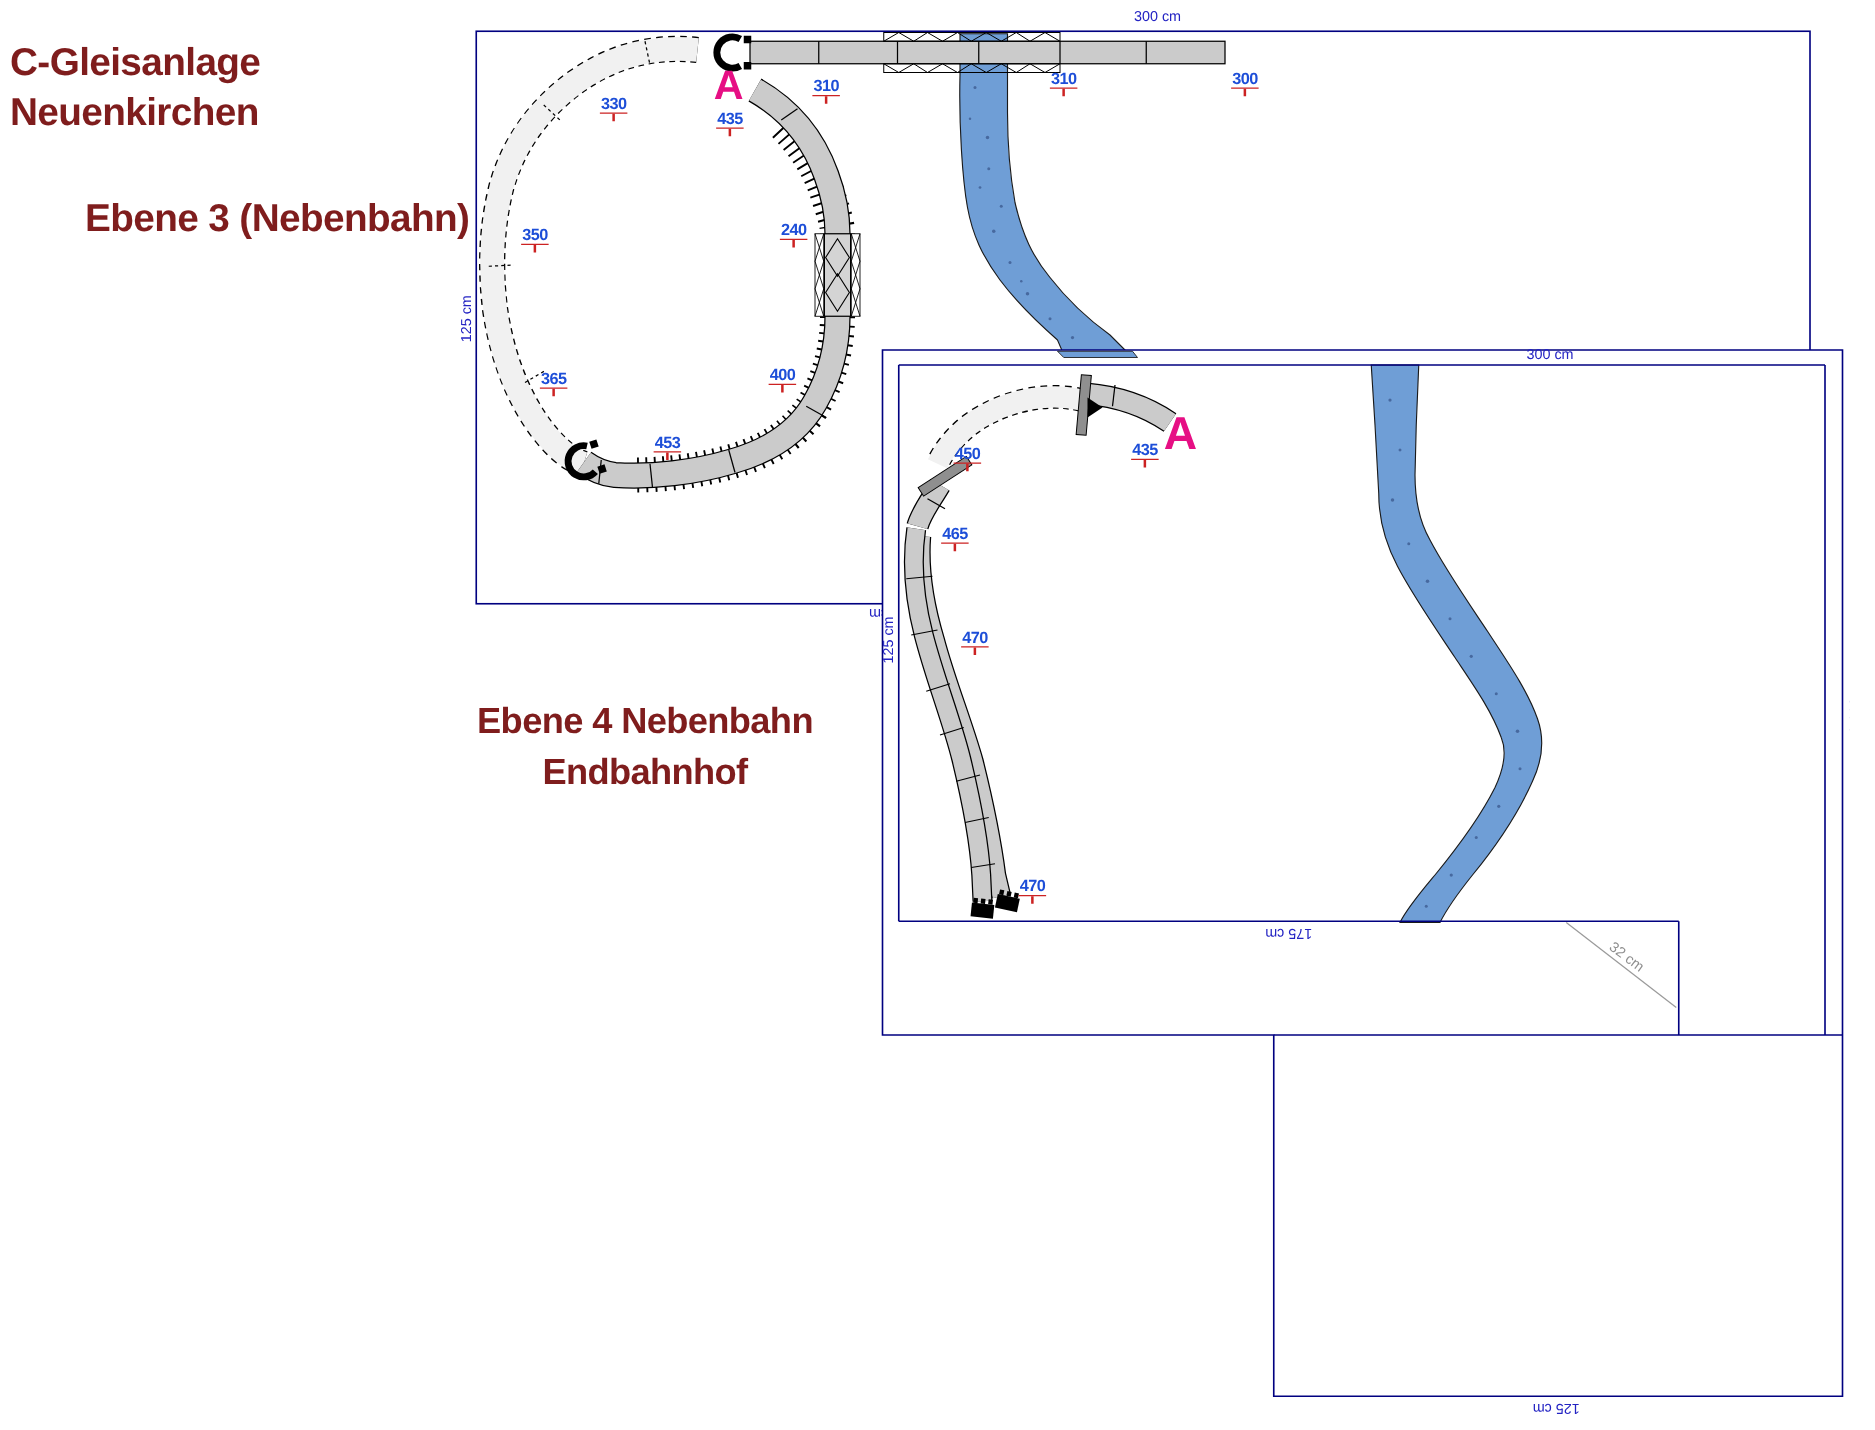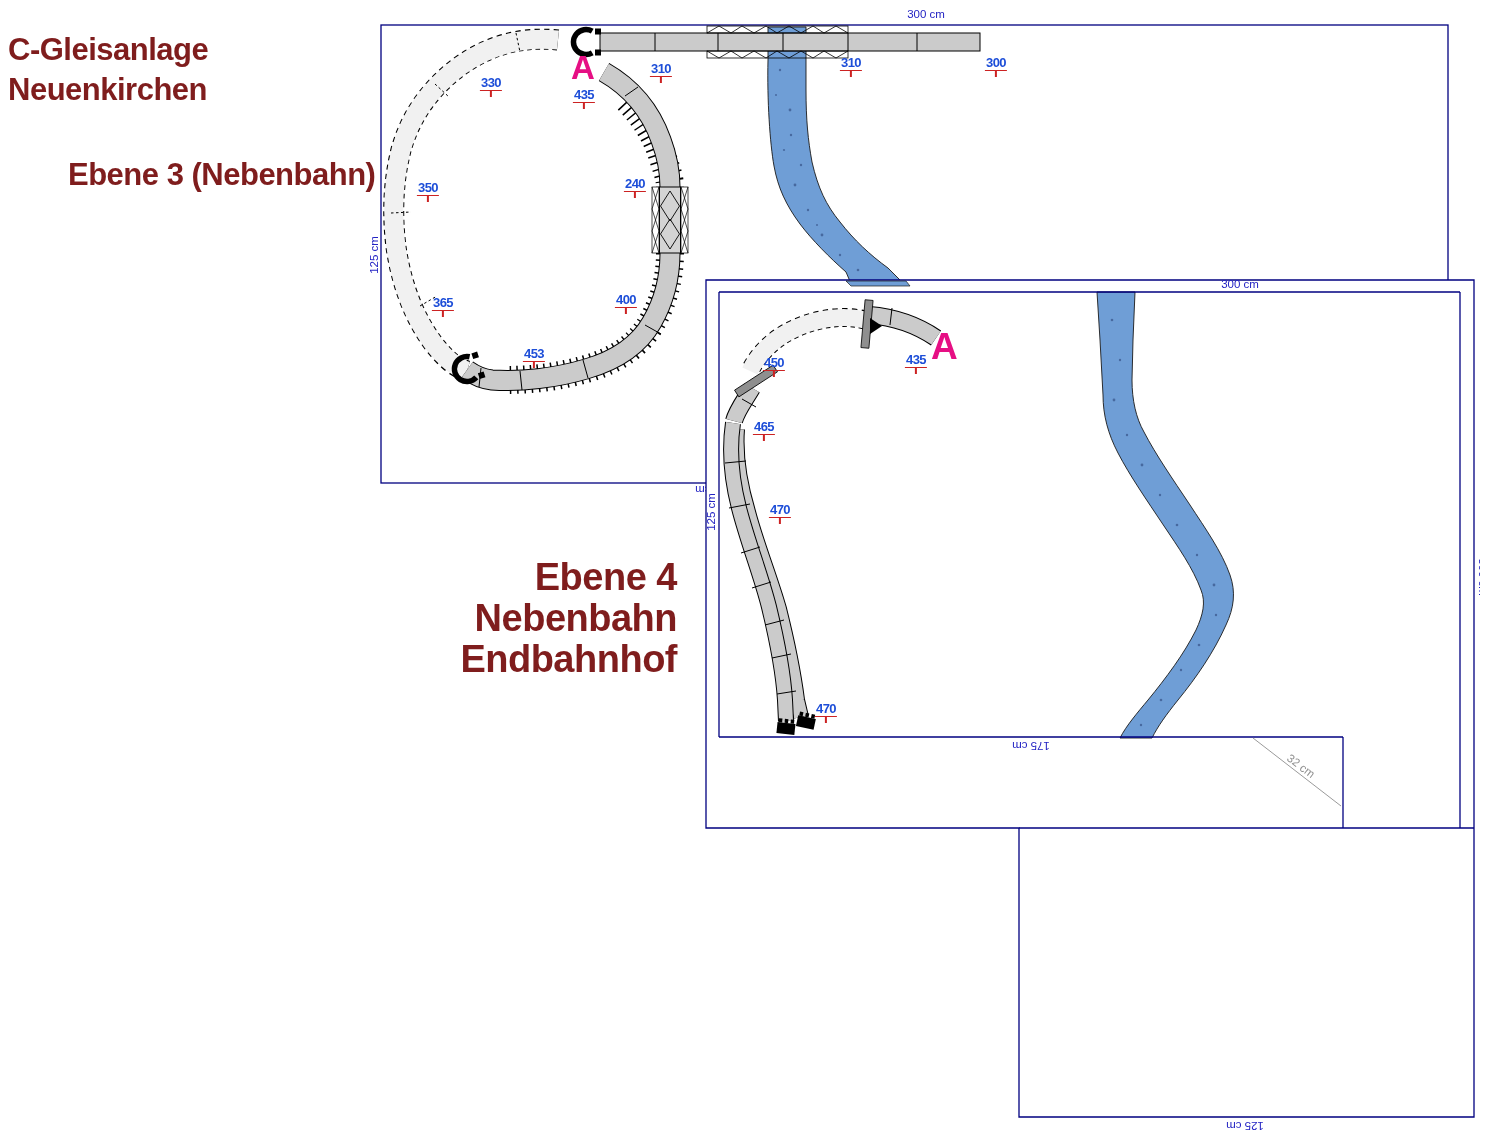--- a/index.html
+++ b/index.html
@@ -6,21 +6,21 @@
   .page{position:relative;width:1480px;height:1144px;background:#fff;overflow:hidden;
         font-family:"Liberation Sans", sans-serif;}
   svg.layer{position:absolute;left:0;top:0;pointer-events:none;}
   #svg-ebene3{z-index:1;}
   #labels-ebene3{z-index:2;}
   #svg-ebene4{z-index:3;}
   #labels-ebene4{z-index:4;}
   .labels{position:absolute;left:0;top:0;width:1500px;height:1144px;z-index:2;pointer-events:none;}
   .title{position:absolute;color:#7f1d1d;font-weight:bold;font-size:31px;line-height:40px;
          letter-spacing:-0.5px;white-space:pre-line;}
-  #level4-title{text-align:right;width:322px;font-size:38px;line-height:41px;}
+  #level4-title{text-align:center;width:322px;font-size:29px;line-height:41px;}
   .dim{position:absolute;color:#2323c3;font-size:11.5px;white-space:nowrap;}
   .dim.center{transform:translateX(-50%);}
   .dim.rot-ccw{transform:translate(-50%,-50%) rotate(-90deg);}
   .dim.rot-cw{transform:translate(-50%,-50%) rotate(90deg);}
   .dim.rot-180{transform:translate(-50%,-50%) rotate(180deg);}
   .dim.notch{color:#8f8f8f;transform:translate(-50%,-50%) rotate(37deg);}
   .ev{position:absolute;color:#1d4ed8;font-weight:bold;font-size:13px;letter-spacing:-0.5px;
       text-align:center;transform:translateX(-50%);line-height:13px;}
   .ev .val{display:block;border-bottom:1.5px solid #cc2222;padding:0 1px 1px 1px;}
   .ev .tick{display:block;width:1.5px;height:6px;background:#cc2222;margin:0 auto;}

